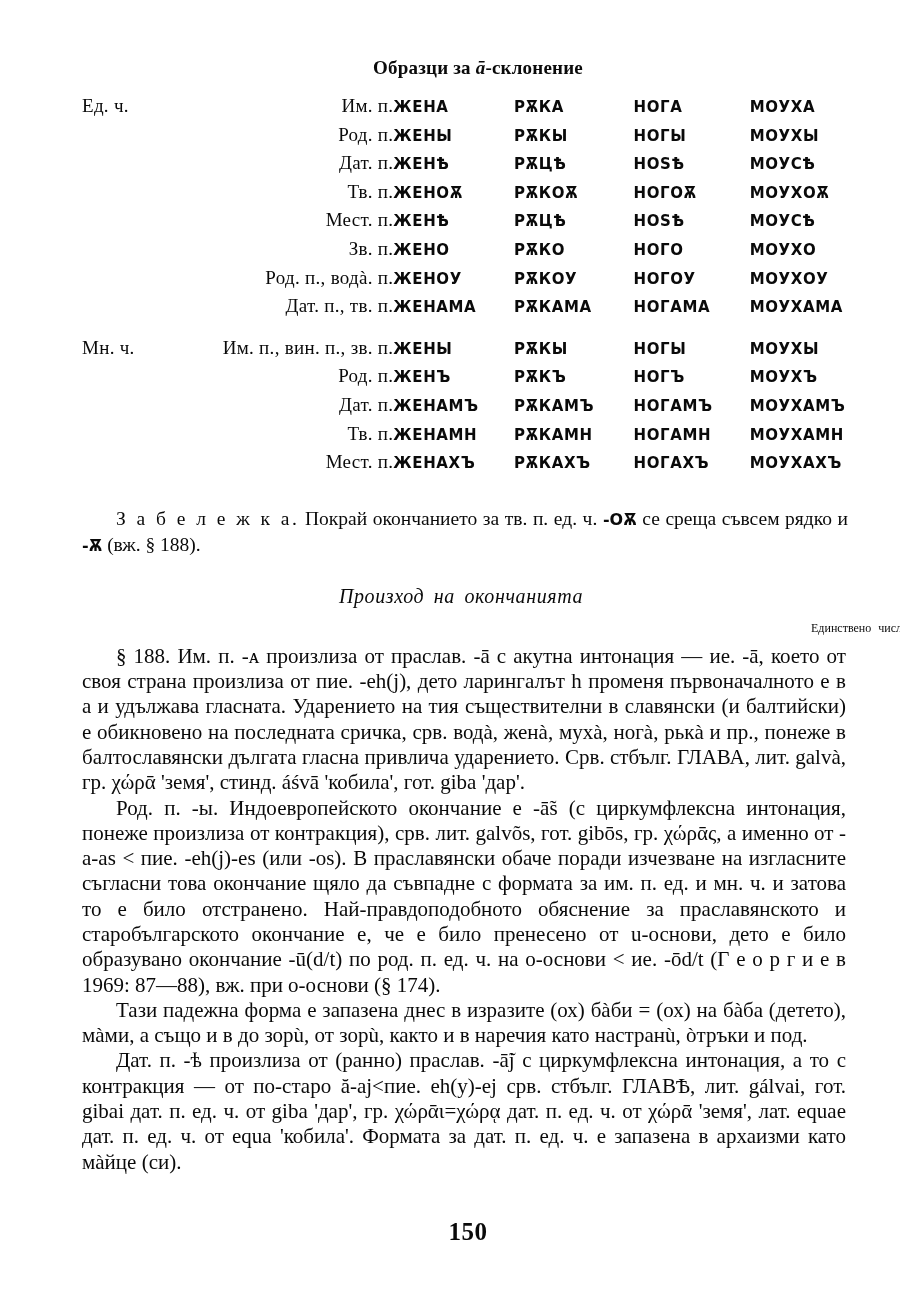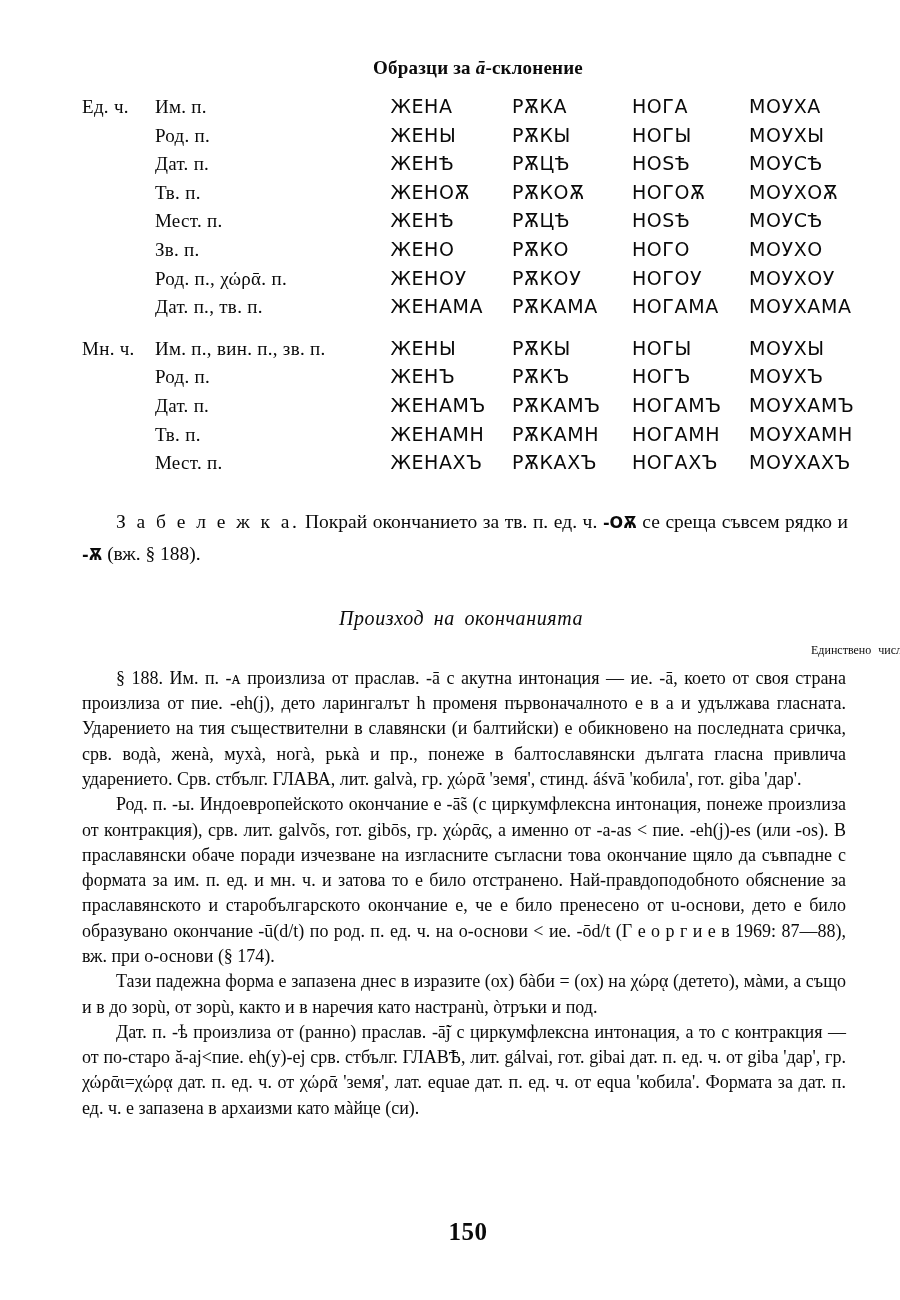--- a/index.html
+++ b/index.html
@@ -52,43 +52,44 @@
     font-size: 19px;
     width: 78px;
     height: 28.6px;
     letter-spacing: .3px;
     margin-top: 24px;
   }
   td.case-label {
     font-size: 19px;
     width: 252px;
     letter-spacing: .3px;
+    text-align: right;
   }
   td.form {
     font-family: "DejaVu Sans", "Liberation Sans", sans-serif;
-    font-size: 19px;
-    font-weight: normal;
+    font-size: 15px;
+    font-weight: bold;
     letter-spacing: .6px;
     text-transform: uppercase;
     width: 126px;
   }
   td.form.c1 { width: 128px; }
   td.form.c2 { width: 128px; }
   td.form.c3 { width: 124px; }
   td.form.c4 { width: 140px; }
   tr.group-gap td { padding-top: 13px; }
 
   
   .note {
-    margin: 10px;
+    margin: 0;
     margin-left: 74px;
     margin-right: 60px;
     margin-top: 26px;
     font-size: 19.5px;
-    line-height: 31px;
+    line-height: 25px;
     text-align: justify;
     text-indent: 34px;
   }
   .note .sp { letter-spacing: 2.6px; }
   .note .ocs {
     font-family: "DejaVu Sans", "Liberation Sans", sans-serif;
     font-size: 16px;
     font-weight: bold;
     text-transform: uppercase;
   }
@@ -112,21 +113,21 @@
     padding-top: 13px;
     padding-left: 22px;
     word-spacing: 4px;
   }
 
   p.para {
     margin: 0;
     margin-left: 74px;
     margin-right: 62px;
     margin-top: 8px;
-    font-size: 18px;
+    font-size: 21px;
     line-height: 25.3px;
     text-align: justify;
     text-indent: 34px;
     hyphens: manual;
   }
   p.para.tight { margin-top: 0; }
 
   .page-number {
     position: absolute;
     left: 0;
@@ -193,21 +194,21 @@
         <tr>
           <td class="num-label"></td>
           <td class="case-label">Зв. п.</td>
           <td class="form c1">ЖЕНО</td>
           <td class="form c2">РѪКО</td>
           <td class="form c3">НОГО</td>
           <td class="form c4">МОУХО</td>
         </tr>
         <tr>
           <td class="num-label"></td>
-          <td class="case-label">Род. п., χώρᾱ. п.</td>
+          <td class="case-label">Род. п., водà. п.</td>
           <td class="form c1">ЖЕНОУ</td>
           <td class="form c2">РѪКОУ</td>
           <td class="form c3">НОГОУ</td>
           <td class="form c4">МОУХОУ</td>
         </tr>
         <tr>
           <td class="num-label"></td>
           <td class="case-label">Дат. п., тв. п.</td>
           <td class="form c1">ЖЕНАМА</td>
           <td class="form c2">РѪКАМА</td>
@@ -259,18 +260,18 @@
 
   <p class="note">
     <span class="sp">З а б е л е ж к а.</span><span> Покрай окончанието за тв. п. ед. ч. </span><span class="ocs">-ОѪ</span><span> се среща съвсем рядко и </span><span class="ocs">-Ѫ</span><span> (вж. § 188).</span>
   </p>
 
   <h2 class="section-title">Произход на окончанията</h2>
   <h3 class="subsection-title">Единствено число</h3>
 
   <p class="para">§ 188. Им. п. -ᴀ произлиза от праслав. -ā с акутна интонация — ие. -ā, което от своя страна произлиза от пие. -eh(j), дето ларингалът h променя първоначалното e в a и удължава гласната. Ударението на тия съществителни в славянски (и балтийски) е обикновено на последната сричка, срв. водà, женà, мухà, ногà, рькà и пр., понеже в балтославянски дългата гласна привлича ударението. Срв. стбълг. ГЛАВА, лит. galvà, гр. χώρᾱ 'земя', стинд. áśvā 'кобила', гот. giba 'дар'.</p>
   <p class="para tight">Род. п. -ы. Индоевропейското окончание е -ā̃s (с циркумфлексна интонация, понеже произлиза от контракция), срв. лит. galvõs, гот. gibōs, гр. χώρᾱς, а именно от -a-as &lt; пие. -eh(j)-es (или -os). В праславянски обаче поради изчезване на изгласните съгласни това окончание щяло да съвпадне с формата за им. п. ед. и мн. ч. и затова то е било отстранено. Най-правдоподобното обяснение за праславянското и старобългарското окончание е, че е било пренесено от u-основи, дето е било образувано окончание -ū(d/t) по род. п. ед. ч. на o-основи &lt; ие. -ōd/t (Г е о р г и е в 1969: 87—88), вж. при o-основи (§ 174).</p>
-  <p class="para tight">Тази падежна форма е запазена днес в изразите (ох) бàби = (ох) на χώρᾳ (детето), мàми, а също и в до зорù, от зорù, както и в наречия като настранù, òтръки и под.</p>
+  <p class="para tight">Тази падежна форма е запазена днес в изразите (ох) бàби = (ох) на бàба (детето), мàми, а също и в до зорù, от зорù, както и в наречия като настранù, òтръки и под.</p>
   <p class="para tight">Дат. п. -ѣ произлиза от (ранно) праслав. -ā̃j с циркумфлексна интонация, а то с контракция — от по-старо ă-aj&lt;пие. eh(y)-ej срв. стбълг. ГЛАВѢ, лит. gálvai, гот. gibai дат. п. ед. ч. от giba 'дар', гр. χώρᾱι=χώρᾳ дат. п. ед. ч. от χώρᾱ 'земя', лат. equae дат. п. ед. ч. от equa 'кобила'. Формата за дат. п. ед. ч. е запазена в архаизми като мàйце (си).</p>
 
   <div class="page-number">150</div>
 
 </div>
 
 </body></html>

